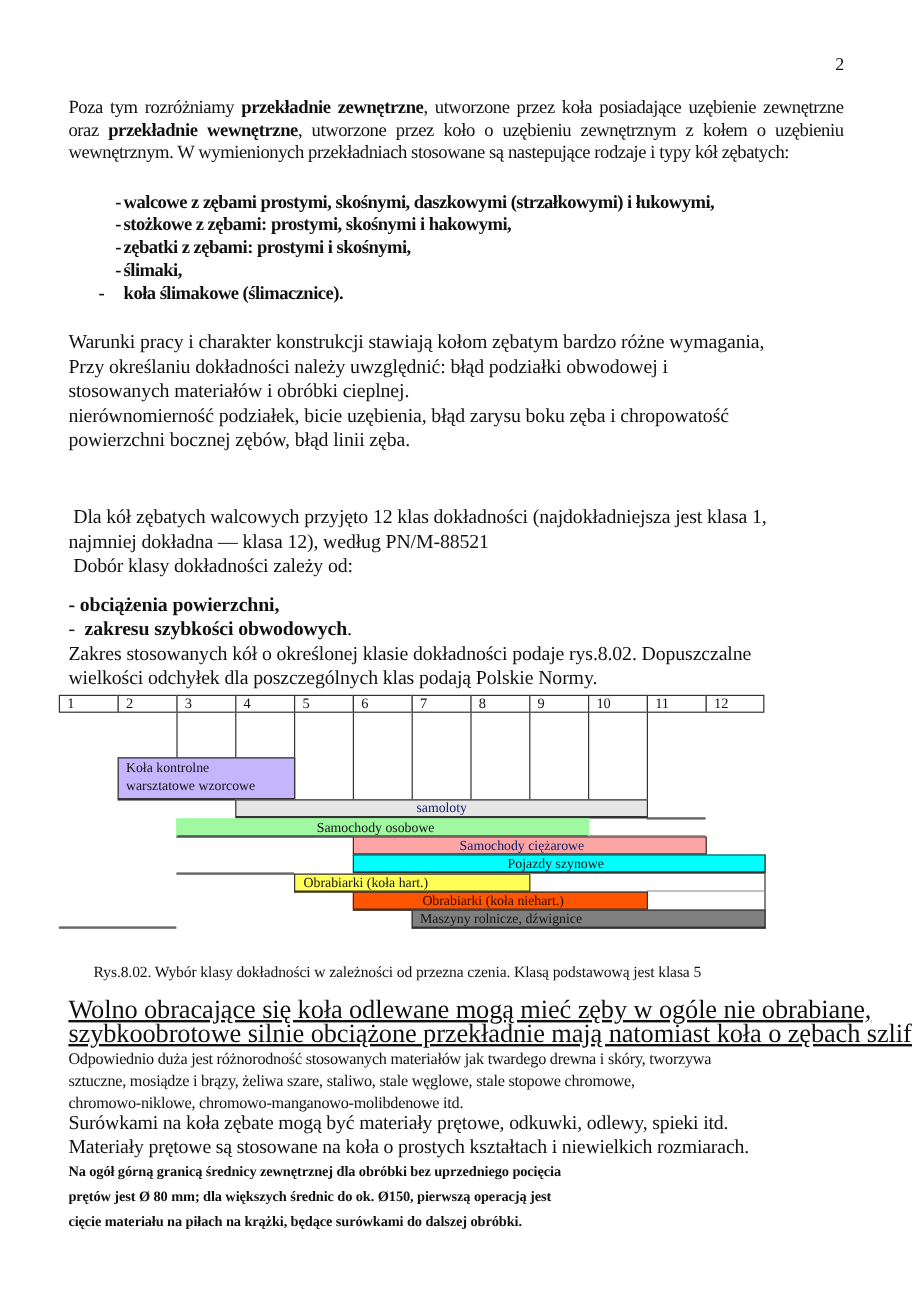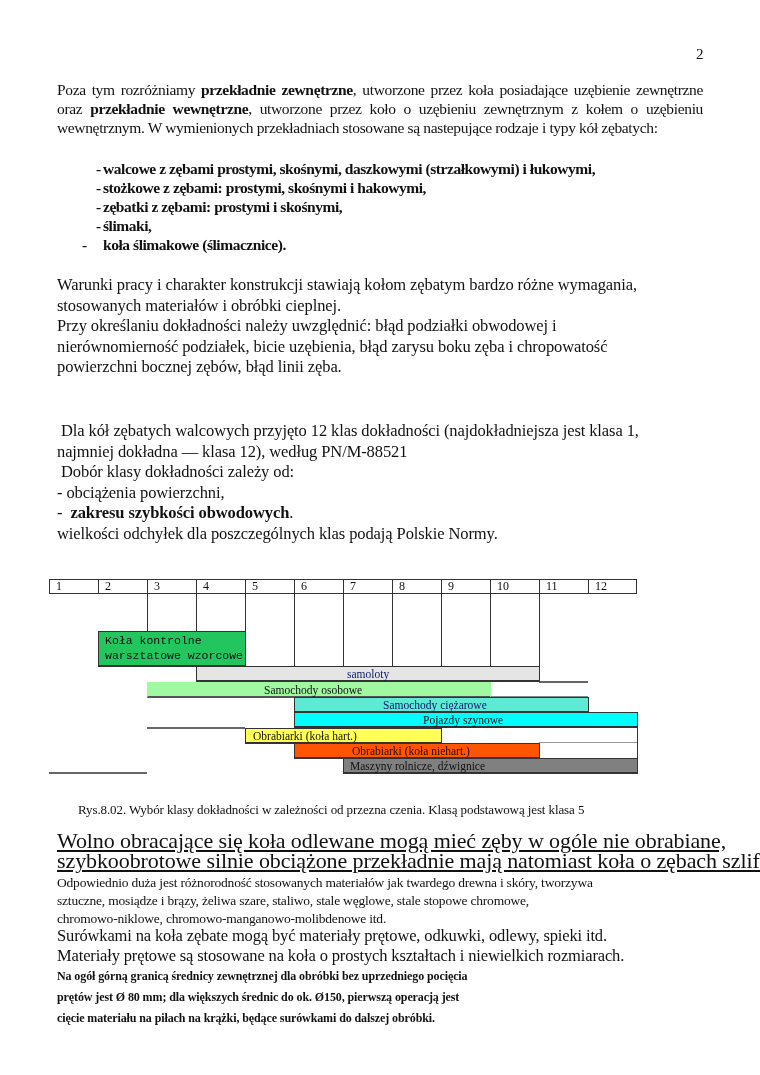--- a/index.html
+++ b/index.html
@@ -6,21 +6,21 @@
   body { width: 760px; height: 1075px; position: relative; overflow: hidden; color: #111; font-family: "Liberation Serif", "DejaVu Serif", serif; }
   .abs { position: absolute; }
   .pagenum { left: 696px; top: 46px; font-size: 15px; }
   .p1 { left: 57px; top: 80px; width: 646px; font-size: 15.5px; line-height: 19px; text-align: justify; letter-spacing: -0.35px; word-spacing: 0px; }
   .p1 b { font-weight: bold; }
   .list1 { left: 57px; top: 159px; width: 660px; font-size: 15.5px; line-height: 19px; font-weight: bold; letter-spacing: -0.45px; }
   .list1 .li { position: relative; height: 19px; white-space: nowrap; }
   .p2 { left: 57px; top: 275px; width: 670px; font-size: 16.5px; line-height: 20.5px; letter-spacing: -0.1px; }
   .p2 .ln, .p3 .ln, .p4 .ln, .p5 .ln, .p6 .ln, .p7 .ln { white-space: nowrap; display: block; }
   .p3 { left: 57px; top: 421px; width: 670px; font-size: 16.5px; line-height: 20.5px; letter-spacing: -0.1px; }
-  .p3 .bold { font-weight: normal; }
+  .p3 .bold { font-weight: bold; margin-top: 11px; }
   .diagram { left: 0; top: 0; width: 760px; height: 800px; pointer-events: none; }
   .hdr-cell { position: absolute; top: 579px; height: 15px; border: 1px solid #333; box-sizing: border-box; font-size: 12px; line-height: 13px; padding-left: 6px; background: #fff; }
   .vline { position: absolute; width: 1px; background: #333; }
   .hline { position: absolute; height: 2px; background: #666; }
   .bar { position: absolute; box-sizing: border-box; border: 1px solid #333; border-bottom: 2px solid #333; font-size: 11.5px; line-height: 13px; color: #111; white-space: nowrap; }
   .bar span { position: absolute; }
   .caption { left: 78px; top: 802px; font-size: 13px; line-height: 16px; white-space: nowrap; letter-spacing: -0.1px; }
   .p4 { left: 57px; top: 831px; font-size: 22px; line-height: 20px; letter-spacing: -0.1px; text-decoration: underline; }
   .p5 { left: 57px; top: 874px; font-size: 13.5px; line-height: 18px; letter-spacing: -0.2px; }
   .p6 { left: 57px; top: 926px; font-size: 16.5px; line-height: 20px; letter-spacing: -0.15px; }
@@ -53,32 +53,33 @@
       <span style="position:absolute;left:46px">ślimaki,</span>
     </div>
   <div class="li">
       <span style="position:absolute;left:25px">-</span>
       <span style="position:absolute;left:46px">koła ślimakowe (ślimacznice).</span>
     </div>
 </div>
 
 <div class="abs p2">
   <span class="ln">Warunki pracy i charakter konstrukcji stawiają kołom zębatym bardzo różne wymagania,</span>
+  <span class="ln">Przy określaniu dokładności należy uwzględnić: błąd podziałki obwodowej i</span>
   <span class="ln">stosowanych materiałów i obróbki cieplnej.</span>
-  <span class="ln">Przy określaniu dokładności należy uwzględnić: błąd podziałki obwodowej i</span>
   <span class="ln">nierównomierność podziałek, bicie uzębienia, błąd zarysu boku zęba i chropowatość</span>
   <span class="ln">powierzchni bocznej zębów, błąd linii zęba.</span>
 </div>
 
 <div class="abs p3">
   <span class="ln" style="white-space:pre"> Dla kół zębatych walcowych przyjęto 12 klas dokładności (najdokładniejsza jest klasa 1,</span>
   <span class="ln">najmniej dokładna — klasa 12), według PN/M-88521</span>
   <span class="ln" style="white-space:pre"> Dobór klasy dokładności zależy od:</span>
   <span class="ln bold">- obciążenia powierzchni,</span>
   <span class="ln"><span style="white-space:pre">-  </span><b>zakresu szybkości obwodowych</b><span>.</span></span>
+  <span class="ln">Zakres stosowanych kół o określonej klasie dokładności podaje rys.8.02. Dopuszczalne</span>
   <span class="ln">wielkości odchyłek dla poszczególnych klas podają Polskie Normy.</span>
 </div>
 
 <div class="abs diagram">
 
   <div class="hdr-cell" style="left:49px;width:50px">1</div>
   <div class="hdr-cell" style="left:98px;width:50px">2</div>
   <div class="hdr-cell" style="left:147px;width:50px">3</div>
   <div class="hdr-cell" style="left:196px;width:50px">4</div>
   <div class="hdr-cell" style="left:245px;width:50px">5</div>
@@ -102,31 +103,31 @@
   <div class="vline" style="left:637px;top:712px;height:62px"></div>
 
   <div class="hline" style="left:539px;top:681px;width:49px"></div>
   <div class="hline" style="left:490px;top:696px;width:98px;height:1px;background:#888"></div>
   <div class="hline" style="left:147px;top:696px;width:147px"></div>
   <div class="hline" style="left:147px;top:727px;width:98px"></div>
   <div class="hline" style="left:441px;top:727px;width:196px;height:1px;background:#999"></div>
   <div class="hline" style="left:539px;top:742px;width:98px;height:1px;background:#999"></div>
   <div class="hline" style="left:49px;top:772px;width:98px"></div>
 
-  <div class="bar" style="left:98px;top:631px;width:148px;height:36px;background:#22c55e;font-family:Liberation Mono, monospace;">
+  <div class="bar" style="left:98px;top:631px;width:148px;height:36px;background:#c4b5fd;">
     <span style="left:6px;top:2px">Koła kontrolne</span>
     <span style="left:6px;top:17px">warsztatowe wzorcowe</span>
   </div>
   <div class="bar" style="left:196px;top:666px;width:344px;height:16px;background:#e5e5e5;color:#10206a;">
     <span style="left:150px;top:1px">samoloty</span>
   </div>
   <div class="bar" style="left:147px;top:682px;width:344px;height:16px;background:#A0F8A0;border-color:#A0F8A0;border-bottom-color:#555;">
     <span style="left:116px;top:1px">Samochody osobowe</span>
   </div>
-  <div class="bar" style="left:294px;top:697px;width:295px;height:16px;background:#5eead4;color:#10206a;">
+  <div class="bar" style="left:294px;top:697px;width:295px;height:16px;background:#fca5a5;color:#10206a;">
     <span style="left:88px;top:1px">Samochody ciężarowe</span>
   </div>
   <div class="bar" style="left:294px;top:712px;width:344px;height:16px;background:#00FFFF;">
     <span style="left:128px;top:1px">Pojazdy szynowe</span>
   </div>
   <div class="bar" style="left:245px;top:728px;width:197px;height:16px;background:#FFFF55;">
     <span style="left:7px;top:1px">Obrabiarki (koła hart.)</span>
   </div>
   <div class="bar" style="left:294px;top:743px;width:246px;height:16px;background:#FF5500;color:#2a0a00;padding-left:12px;">
     <span style="left:57px;top:1px">Obrabiarki (koła niehart.)</span>

